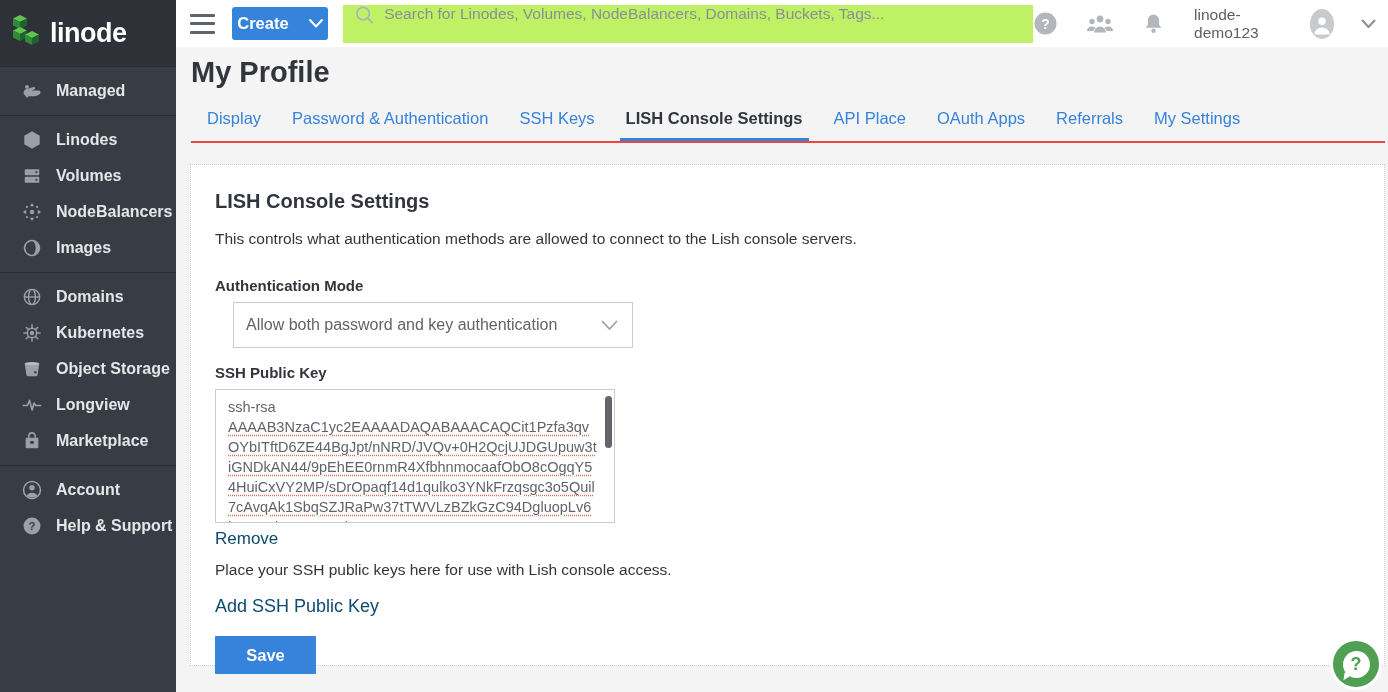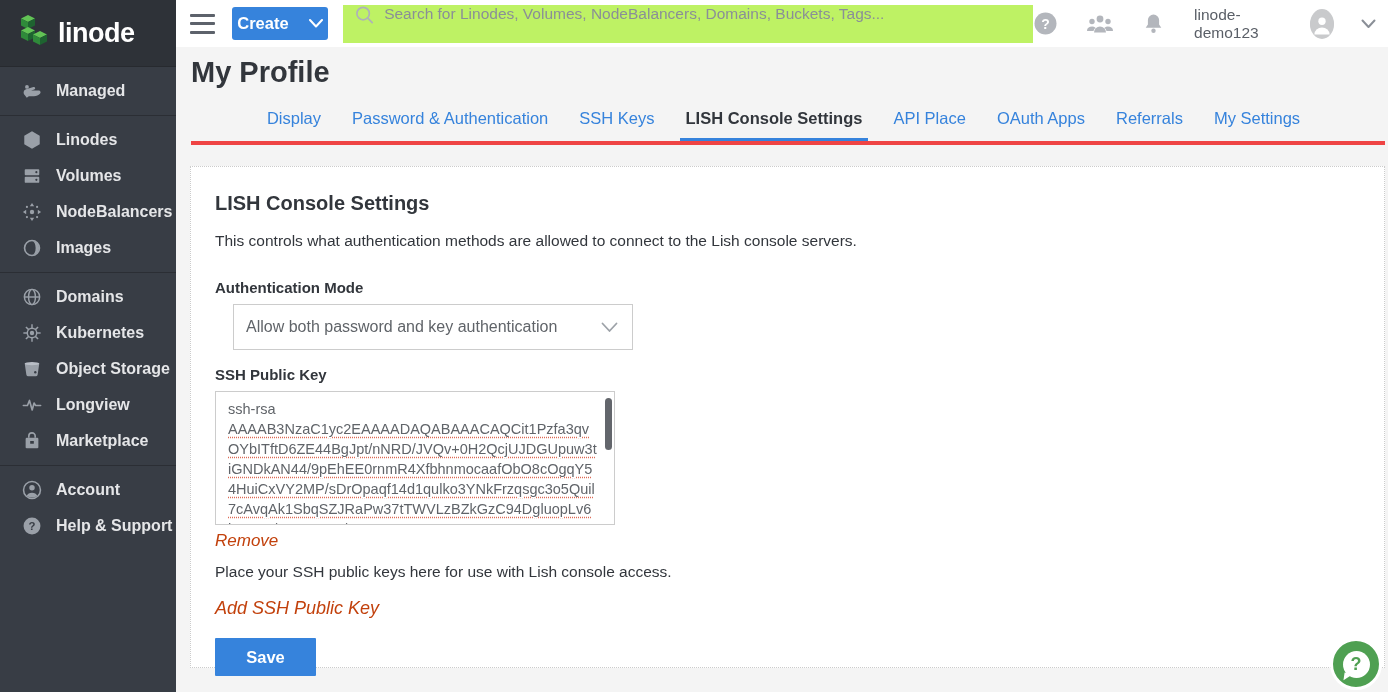--- a/index.html
+++ b/index.html
@@ -1,20 +1,20 @@
 <!DOCTYPE html>
 <html><head>
 <meta charset="utf-8">
 <style>
   * { margin:0; padding:0; box-sizing:border-box; }
   html,body { width:1388px; height:692px; overflow:hidden; font-family:"Liberation Sans", sans-serif; background:#f4f4f4; }
 
   
   .sidebar { position:absolute; left:0; top:0; width:176px; height:692px; background:#383d45; z-index:5; }
-  .logo-area { height:67px; background:#2e3238; display:flex; align-items:center; padding-left:20px; border-bottom:1px solid #272a2f;text-align:right; }
+  .logo-area { height:67px; background:#2e3238; display:flex; align-items:center; padding-left:12px; border-bottom:1px solid #272a2f;text-align:right; }
   .logo-text { color:#fff; font-size:27px; font-weight:bold; letter-spacing:-0.5px; margin-left:8px; }
   .sb-group { padding:6px 0; }
   .sb-divider { height:1px; background:#2b2e34; }
   .sb-item { display:flex; align-items:center; height:36px; padding-left:21px; cursor:pointer; }
   .sb-ico { width:22px; height:22px; display:inline-flex; align-items:center; justify-content:center; flex:0 0 22px; }
   .sb-ico svg { display:block; }
   .sb-label { color:#e5e6e8; font-size:16px; font-weight:600; margin-left:13px; white-space:nowrap; }
 
   
   .topbar { position:absolute; left:176px; top:0; right:0; height:47px; background:#fff; display:flex; align-items:center; padding:0 12px 0 10px; z-index:4; }
@@ -25,36 +25,36 @@
   .searchbox input { border:none; outline:none; background:transparent; font-size:15.5px; color:#454a52; width:100%; margin-left:10px; font-family:"Liberation Sans",sans-serif; }
   .searchbox input::placeholder { color:#8a8f97; }
   .top-icons { display:flex; align-items:center; margin-left:auto; gap:27px; }
   .tb-icon { cursor:pointer; display:flex; align-items:center; }
   .username { font-size:15.5px; color:#5a5f67; margin-left:2px; cursor:pointer; }
   .avatar { width:30px; height:30px; border-radius:50%; background:#c9cacc; display:flex; align-items:flex-end; justify-content:center; overflow:hidden; cursor:pointer; }
 
   
   .content { position:absolute; left:176px; top:47px; right:0; bottom:0; background:#f4f4f4; }
   .page-title { font-size:29px; font-weight:bold; color:#32363c; margin:9px 0 0 15px; }
-  .tabs-row { margin:20px 3px 0 15px; border-bottom:4px solid #ef4444; padding-left:10px; display:flex;justify-content:center; }
+  .tabs-row { margin:20px 3px 0 15px; border-bottom:2px solid #ef4444; padding-left:10px; display:flex; }
   .tab { font-size:16.5px; color:#3683dc; padding:0 6px 13px 6px; margin-right:19px; cursor:pointer; white-space:nowrap; }
   .tab.active { color:#32363c; font-weight:600; border-bottom:3px solid #3683dc; padding-bottom:10px; }
 
   .card { margin:21px 3px 0 14px; height:502px; background:#fff; border:1px dotted #ccc; padding:14px 24px; }
   .card h2 { font-size:20px; font-weight:bold; color:#32363c; margin-top:11px; }
   .card .desc { font-size:15.5px; color:#32363c; margin-top:17px; }
   .field-label { font-size:15px; font-weight:bold; color:#32363c; display:block; }
   .lbl-auth { margin-top:29px; }
   .lbl-key { margin-top:16px; }
   .select { width:400px; height:46px; border:1px solid #ccc; background:#fff; margin-top:8px; display:flex; align-items:center; justify-content:space-between; padding:0 14px 0 12px; cursor:pointer;margin-left:18px; }
   .select .sel-value { font-size:16px; color:#606469; }
   .textarea { position:relative; width:400px; height:134px; border:1px solid #ccc; background:#fff; margin-top:8px; padding:7px 16px 0 12px; font-size:14.5px; line-height:20px; color:#606469; overflow:hidden; overflow-wrap:break-word; word-wrap:break-word; cursor:text; }
   .spellcheck { text-decoration:underline dotted #dd6a55; text-underline-offset:3px; }
   .scroll-thumb { position:absolute; top:6px; right:2px; width:7px; height:52px; background:#63666c; border-radius:4px; cursor:pointer; }
-  .link { color:#c2410c; cursor:pointer; display:inline-block;font-style:italic; }
+  .link { color:#0c4a6e; cursor:pointer; display:inline-block; }
   .remove-link { font-size:17px; margin-top:6px; }
   .hint { font-size:15.5px; color:#32363c; margin-top:12px; }
   .add-link { font-size:18px; margin-top:17px; }
   .save-btn { display:block; margin-top:19px; width:101px; height:38px; background:#3683dc; color:#fff; font-size:16.5px; font-weight:bold; border:none; border-radius:1px; cursor:pointer; font-family:"Liberation Sans",sans-serif; }
 
   
   .help-fab { position:absolute; right:6px; bottom:2px; width:52px; height:52px; border-radius:50%; background:#4fa052; border:3px solid #fff; display:flex; align-items:center; justify-content:center; cursor:pointer; z-index:10; }
   .bubble { position:relative; width:27px; height:27px; background:#fff; border-radius:50%; display:flex; align-items:center; justify-content:center; }
   .bubble::after { content:""; position:absolute; left:1px; bottom:-3px; width:0; height:0; border-left:9px solid #fff; border-bottom:8px solid transparent; transform:rotate(8deg); }
   .bubble .qm { color:#4fa052; font-weight:bold; font-size:18px; position:relative; z-index:1; }

